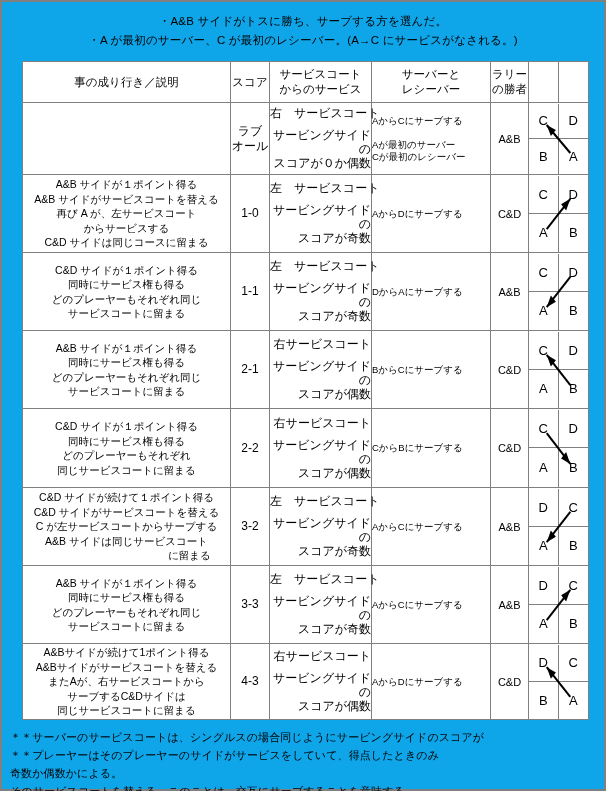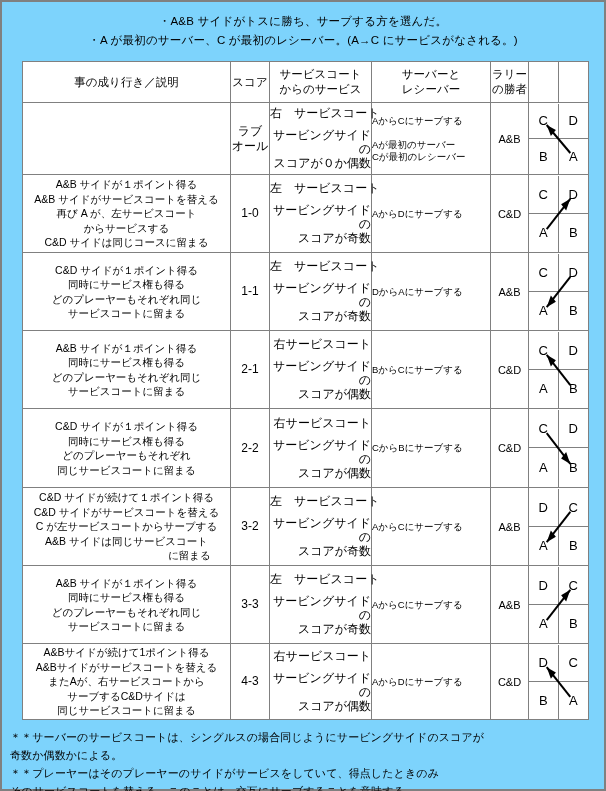--- a/index.html
+++ b/index.html
@@ -14,21 +14,21 @@
     color: #000000;
     overflow: hidden;
   }
 
   .page {
     position: relative;
     width: 606px;
     height: 791px;
     box-sizing: border-box;
     border: 2px solid #808080;
-    background: #7dd3fc;
+    background: #0ea5e9;
   }
 
   
   .intro {
     padding: 10px 0 6px 0;
     text-align: center;
   }
   .intro-line {
     font-size: 11.5px;
     line-height: 19px;
@@ -397,18 +397,18 @@
                 </svg>
               </div>
             </td>
           </tr>
         </tbody>
     </table>
   </div>
 
   <div class="footnotes">
     <div class="note-line">＊＊サーバーのサービスコートは、シングルスの場合同じようにサービングサイドのスコアが</div>
+    <div class="note-line">＊＊プレーヤーはそのプレーヤーのサイドがサービスをしていて、得点したときのみ</div>
     <div class="note-line">奇数か偶数かによる。</div>
-    <div class="note-line">＊＊プレーヤーはそのプレーヤーのサイドがサービスをしていて、得点したときのみ</div>
     <div class="note-line">そのサービスコートを替える。このことは、交互にサーブすることを意味する。</div>
   </div>
 
 </div>
 
 </body></html>

